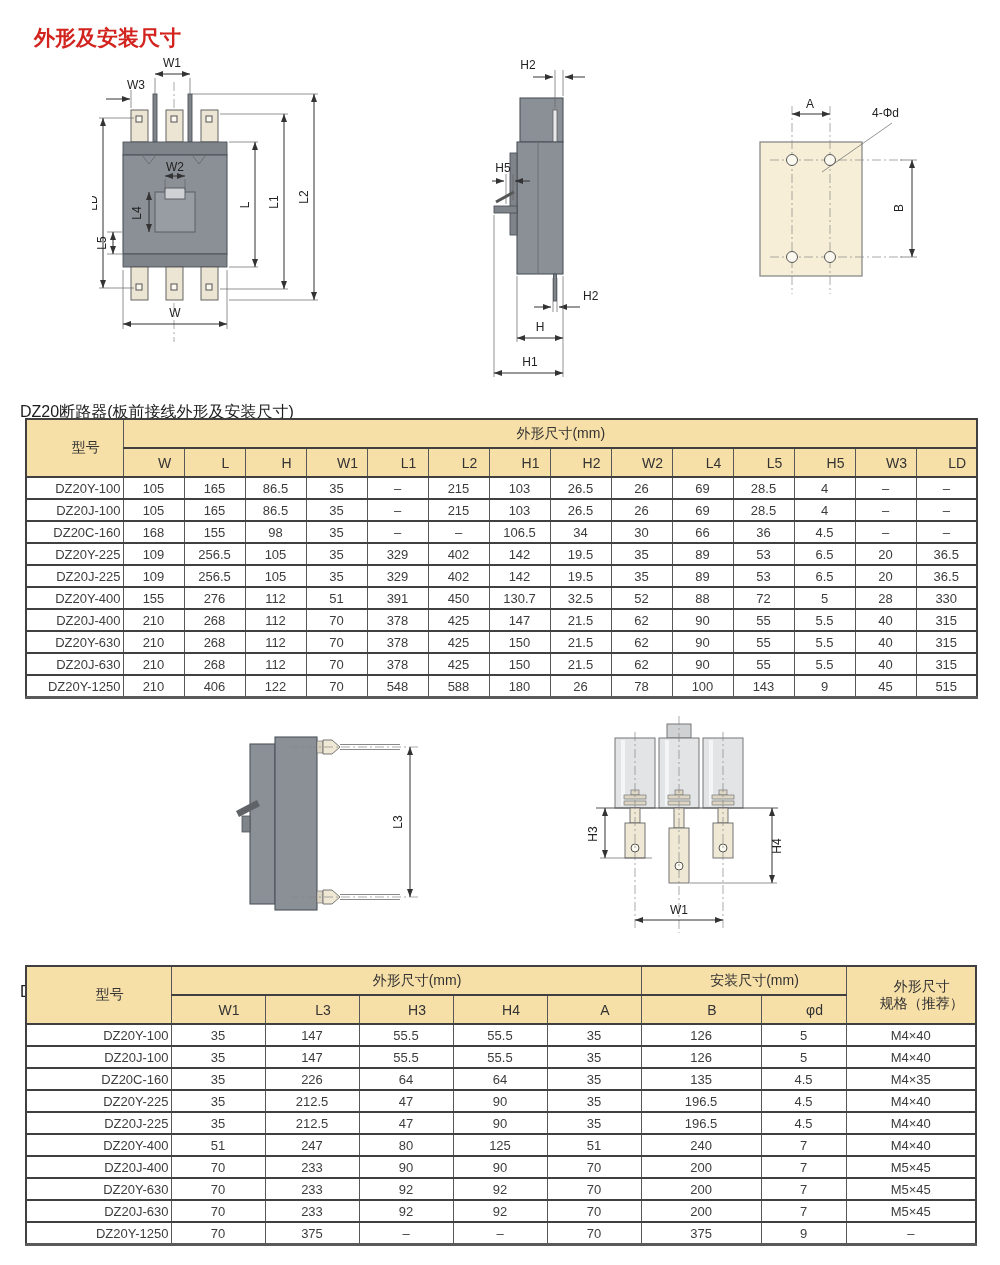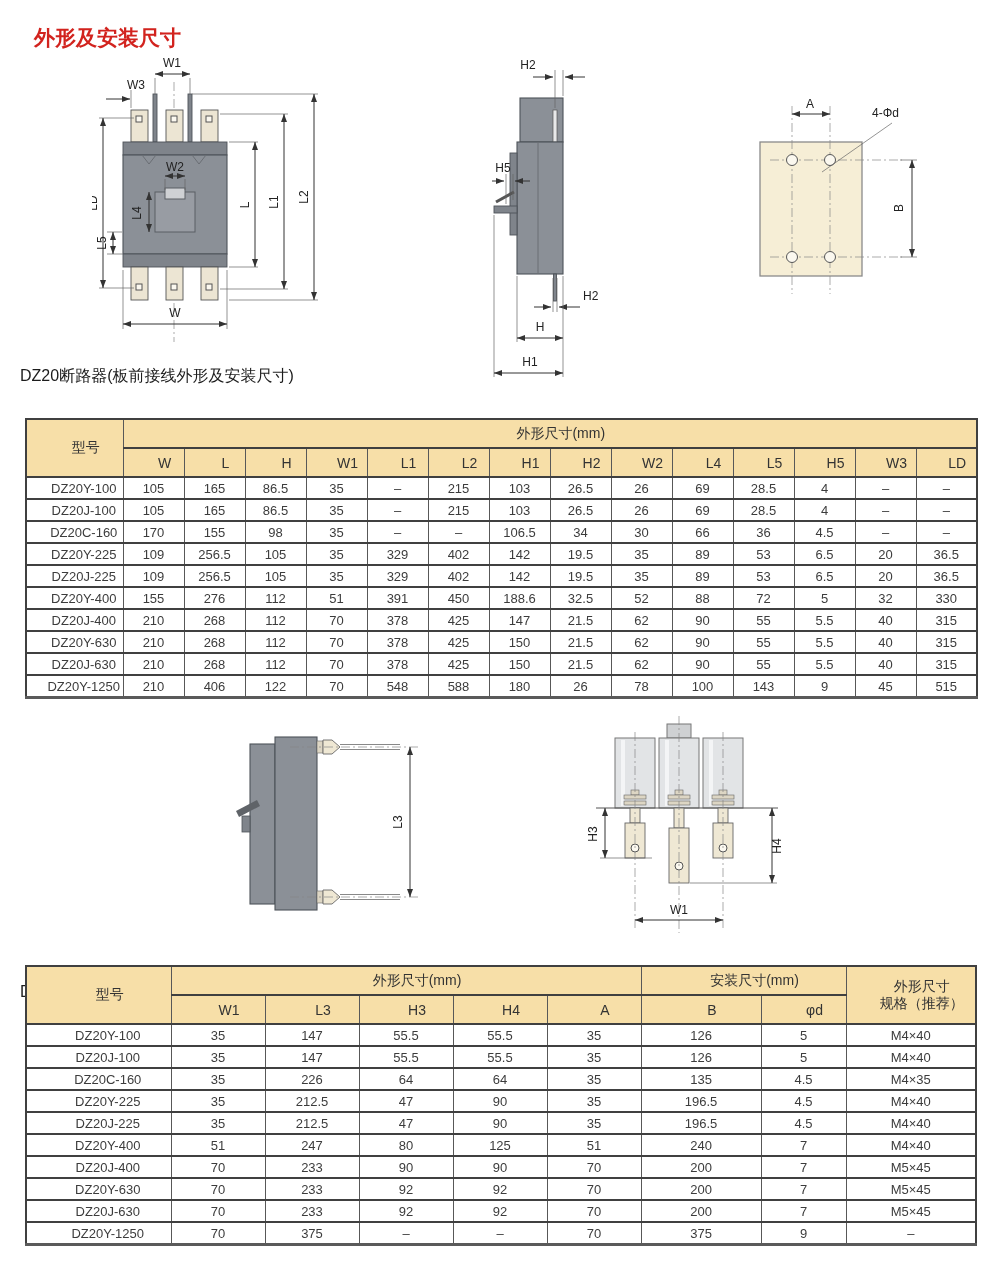--- a/index.html
+++ b/index.html
@@ -1,19 +1,19 @@
 <!DOCTYPE html>
 <html><head>
 <meta charset="utf-8">
 <style>
   html,body{margin:0;padding:0;background:#fff;}
   body{width:1000px;height:1265px;position:relative;font-family:"Liberation Sans","DejaVu Sans",sans-serif;}
   .page-title{position:absolute;left:18px;top:8px;font-size:21px;font-weight:bold;color:#d2231e;margin:16px;}
   .caption{position:absolute;left:20px;font-size:16px;color:#1c1c1c;}
-  #cap1{top:366px;}
+  #cap1{top:402px;}
   #cap2{top:982px;text-align:right;}
   svg.draw{position:absolute;}
   .dim{stroke:#333;stroke-width:1;fill:none;}
   .ext{stroke:#666;stroke-width:.7;fill:none;}
   .cl{stroke:#888;stroke-width:.7;fill:none;stroke-dasharray:9 3 2 3;}
   .dtext{font-family:"Liberation Sans","DejaVu Sans",sans-serif;font-size:12px;fill:#222;}
   .body{fill:#8b9097;stroke:#4e5359;stroke-width:1.1;}
   .strip{fill:#7f848b;stroke:#4e5359;stroke-width:.9;}
   .tab{fill:#ece5d3;stroke:#555;stroke-width:.9;}
   .hole{fill:#fbf8ef;stroke:#555;stroke-width:1;}
@@ -21,21 +21,21 @@
   .stud{fill:#efe8d4;stroke:#666;stroke-width:.9;}
   .washer{fill:#ddd6c4;stroke:#666;stroke-width:.6;}
   table.dztable{position:absolute;left:25px;width:950px;border-collapse:collapse;table-layout:fixed;background:#fff;
     border:2px solid #404040;border-bottom:3px solid #5a5a5a;}
   #table1{top:418px;}
   #table2{top:965px;}
   .dztable th,.dztable td{border-left:1px solid #585858;border-right:1px solid #585858;
     border-top:2px solid #404040;border-bottom:2px solid #404040;padding:0 2px;}
   .dztable th{background:#f7dfa8;font-weight:normal;font-size:14px;color:#333;height:27px;padding-left:24px;}
   .dztable td{font-size:13px;color:#3c3c3c;height:20px;text-align:center;white-space:nowrap;}
-  .dztable td.model{text-align:center;padding-left:20px;}
+  .dztable td.model{text-align:right;padding-left:20px;}
   .two-line{line-height:1.25;}
 </style>
 </head>
 <body>
 
 <h1 class="page-title">外形及安装尺寸</h1>
 
 <svg class="draw" style="left:92px;top:52px" width="250" height="335" viewBox="0 0 250 335">
   <defs>
     <marker id="s1e" markerWidth="9" markerHeight="7" refX="8" refY="3.5" orient="auto">
@@ -259,21 +259,21 @@
         <td>26.5</td>
         <td>26</td>
         <td>69</td>
         <td>28.5</td>
         <td>4</td>
         <td>–</td>
         <td>–</td>
       </tr>
       <tr>
         <td class="model">DZ20C-160</td>
-        <td>170</td>
+        <td>168</td>
         <td>155</td>
         <td>98</td>
         <td>35</td>
         <td>–</td>
         <td>–</td>
         <td>106.5</td>
         <td>34</td>
         <td>30</td>
         <td>66</td>
         <td>36</td>
@@ -316,27 +316,27 @@
         <td>36.5</td>
       </tr>
       <tr>
         <td class="model">DZ20Y-400</td>
         <td>155</td>
         <td>276</td>
         <td>112</td>
         <td>51</td>
         <td>391</td>
         <td>450</td>
-        <td>188.6</td>
+        <td>130.7</td>
         <td>32.5</td>
         <td>52</td>
         <td>88</td>
         <td>72</td>
         <td>5</td>
-        <td>32</td>
+        <td>28</td>
         <td>330</td>
       </tr>
       <tr>
         <td class="model">DZ20J-400</td>
         <td>210</td>
         <td>268</td>
         <td>112</td>
         <td>70</td>
         <td>378</td>
         <td>425</td>

